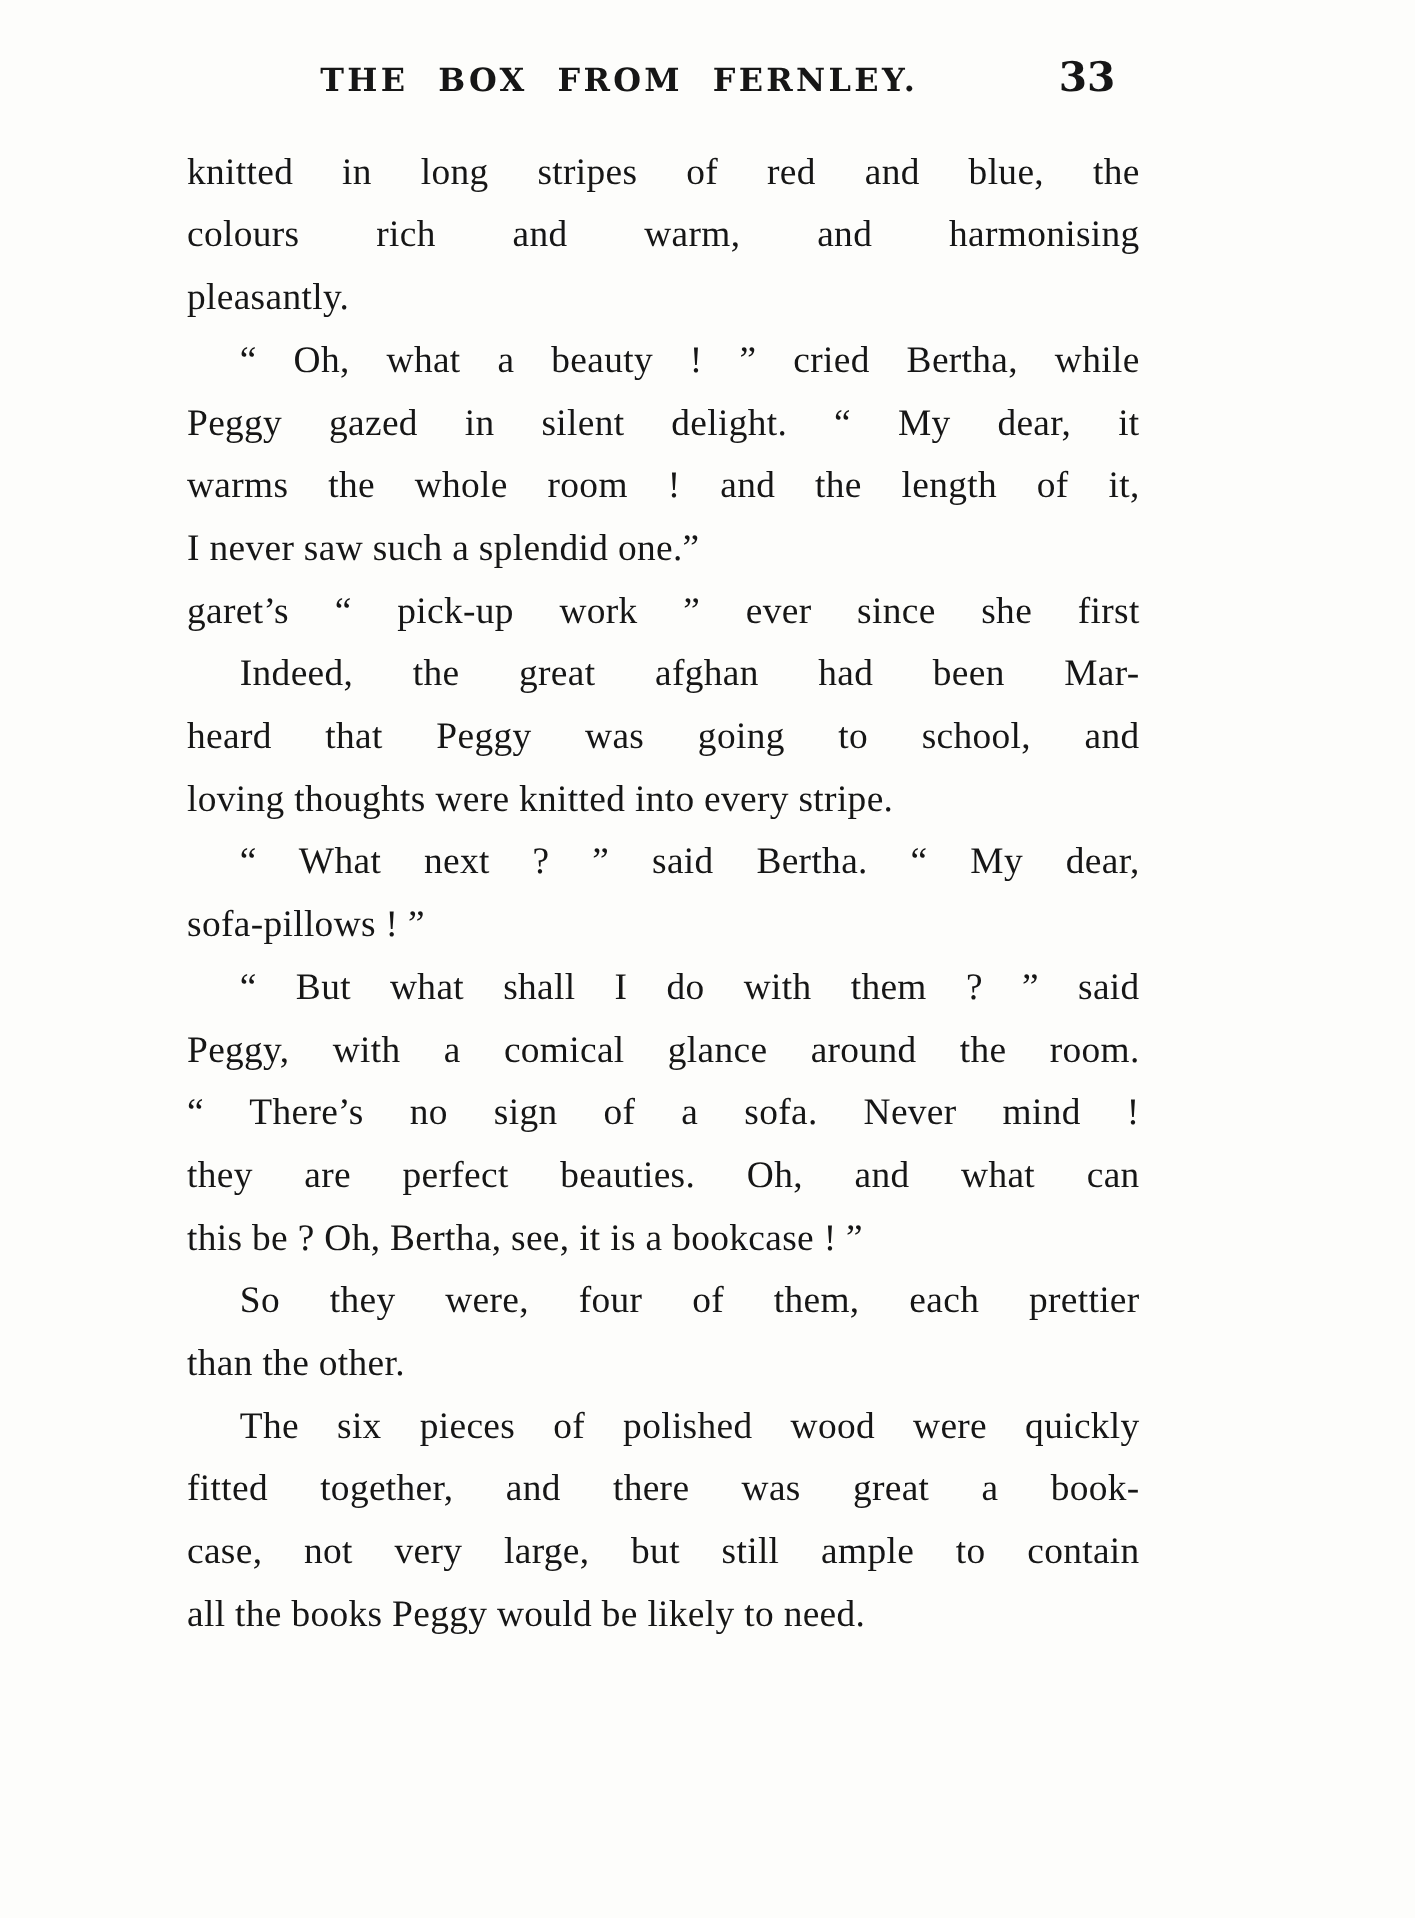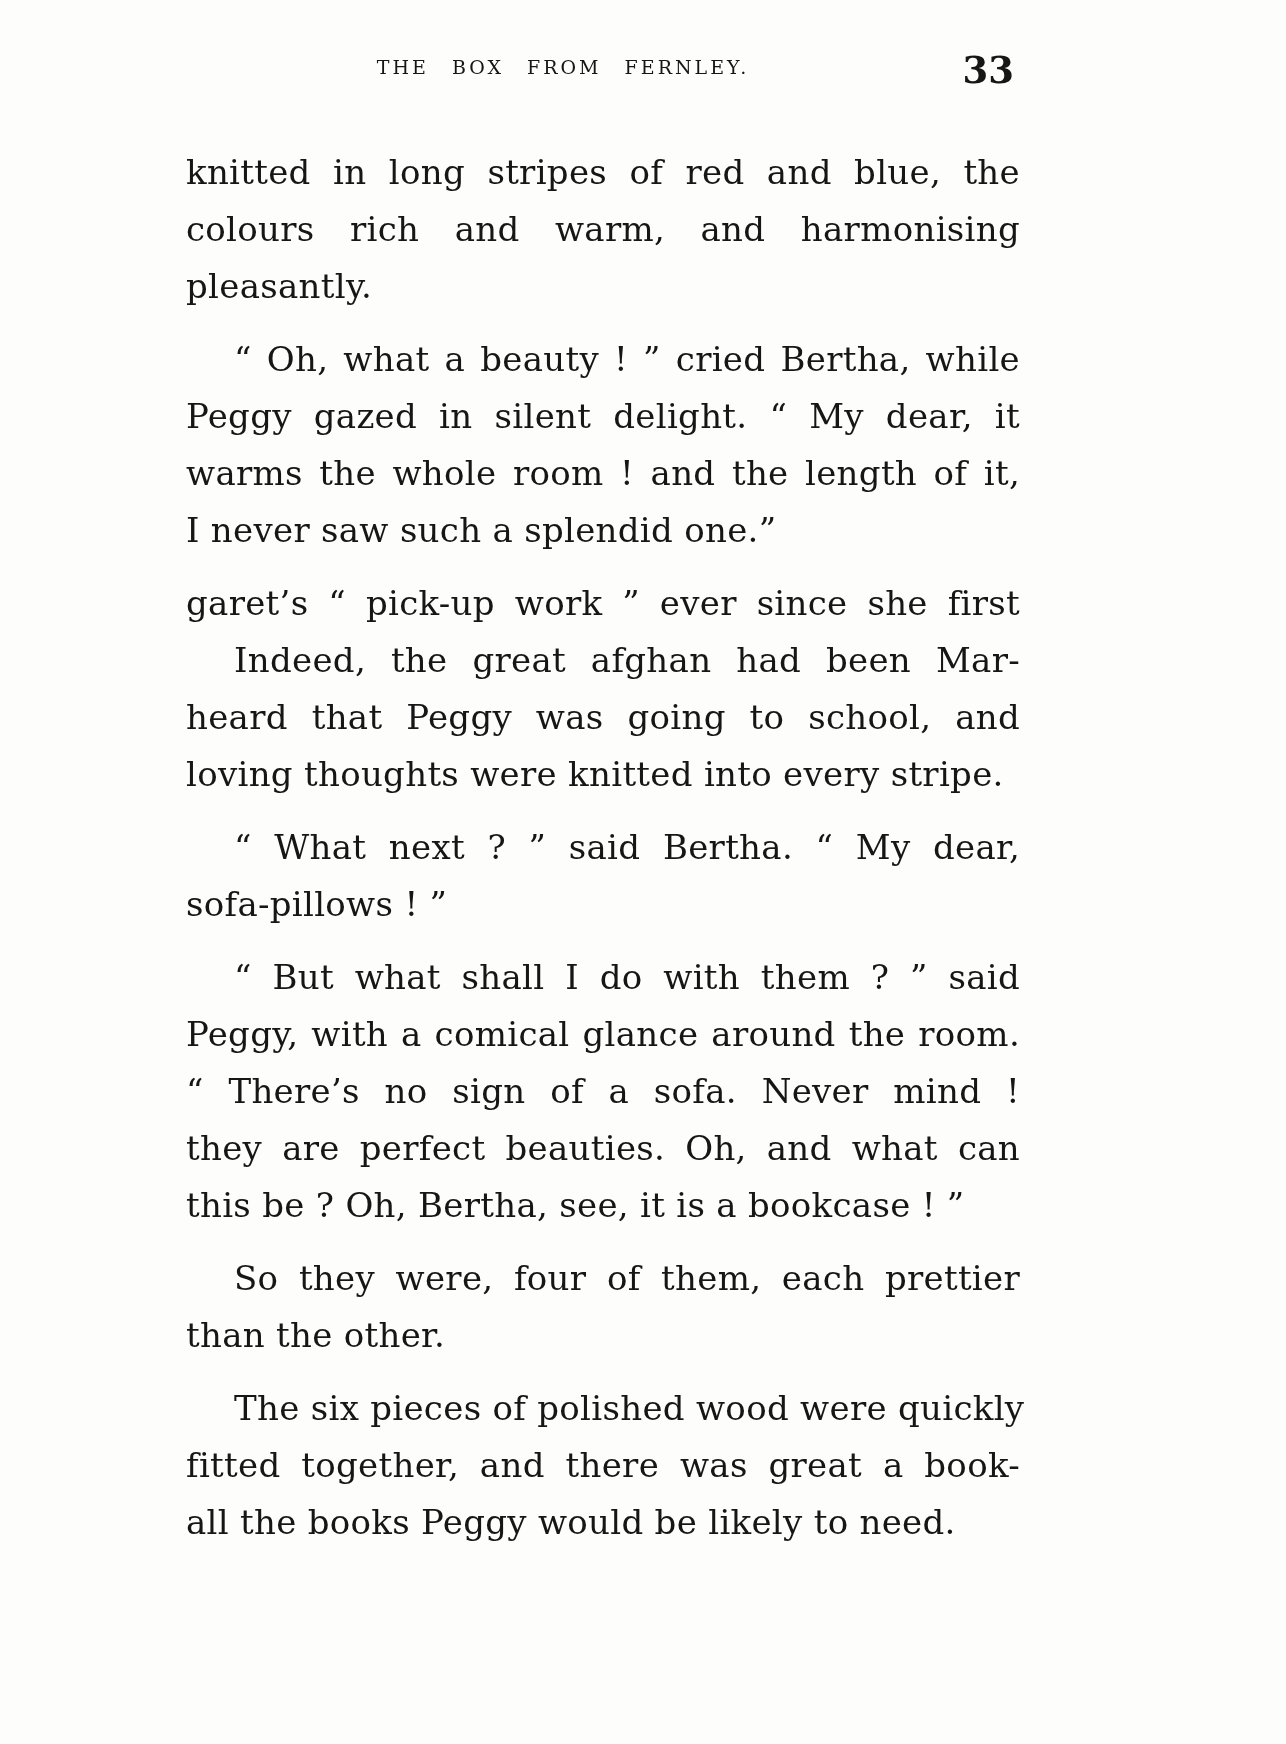--- a/index.html
+++ b/index.html
@@ -23,22 +23,22 @@
     left: 170px;
     width: 866px;
     height: 48px;
   }
   .header-title {
     position: absolute;
     left: 0;
     right: 80px;
     top: 8px;
     text-align: center;
-    font-size: 19px;
-    font-weight: normal;
+    font-size: 29px;
+    font-weight: bold;
     letter-spacing: 3px;
     word-spacing: 14px;
     white-space: nowrap;
   }
   .page-number {
     position: absolute;
     right: 22px;
     top: 0;
     font-size: 37px;
     font-weight: bold;
@@ -59,21 +59,22 @@
     letter-spacing: 0.3px;
   }
   .line.last {
     text-align-last: left;
     white-space: normal;
   }
   .line.indent {
     text-indent: 48px;
   }
   .paragraph {
-    margin: 16px;
+    margin: 0;
+    font-family: Liberation Serif, serif;
   }
 </style>
 </head>
 <body>
 
 <div class="page">
 
   <div class="running-header">
     <div class="header-title">THE BOX FROM FERNLEY.</div>
     <div class="page-number">33</div>
@@ -115,18 +116,19 @@
     </div>
 
     <div class="paragraph">
       <div class="line indent">So they were, four of them, each prettier</div>
       <div class="line last">than the other.</div>
     </div>
 
     <div class="paragraph">
       <div class="line indent">The six pieces of polished wood were quickly</div>
       <div class="line">fitted together, and there was great a book-</div>
+      <div class="line">case, not very large, but still ample to contain</div>
       <div class="line last">all the books Peggy would be likely to need.</div>
     </div>
 
   </div>
 
 </div>
 
 </body></html>

